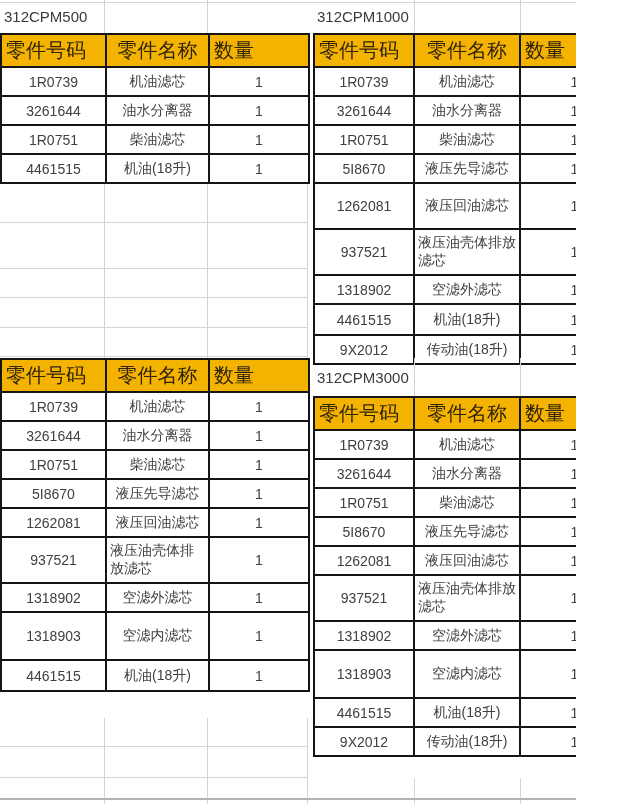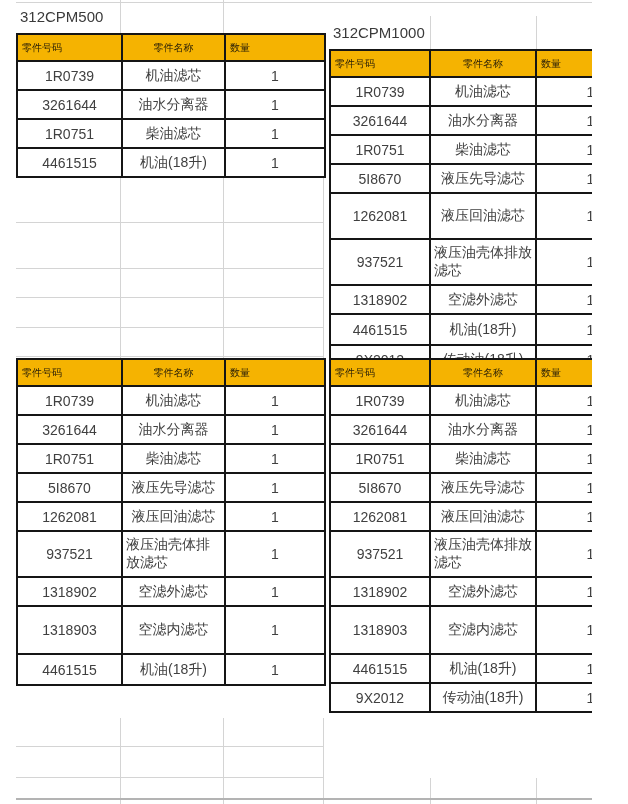--- a/index.html
+++ b/index.html
@@ -1,38 +1,38 @@
 <!DOCTYPE html>
 <html><head>
 <meta charset="utf-8">
 <style>
   html,body{margin:0;padding:0;background:#fff;}
   .canvas{
     position:relative;width:576px;height:804px;background:var(--background,#fff);
-    overflow:hidden;font-family:"Liberation Sans","DejaVu Sans",sans-serif;margin-left:16px;
+    overflow:hidden;font-family:"Liberation Sans","DejaVu Sans",sans-serif;
   }
   .block{position:absolute;}
   #b1{left:0;top:0;width:308px;}
-  #b2{left:313px;top:16px;width:315px;}
+  #b2{left:313px;top:0;width:315px;}
   #b3{left:0;top:358px;width:308px;}
   #b4{left:313px;top:358px;width:315px;}
 
   .title{
     position:relative;height:33px;display:flex;align-items:center;
     font-size:15px;color:var(--title-text,#3a3a3a);padding-left:4px;box-sizing:border-box;
   }
   .title.tall{height:38px;}
 
   table{border-collapse:collapse;table-layout:fixed;}
   #b1 table,#b3 table{width:308px;}
   #b2 table,#b4 table{width:315px;}
   th,td{border:2px solid var(--border,#151515);overflow:hidden;box-sizing:border-box;}
   th{
     background:var(--header-fill,#F5B301);color:var(--header-text,#2e2308);
-    font-weight:normal;font-size:10px;text-align:left;padding:2px 4px;
+    font-weight:normal;font-size:20px;text-align:left;padding:2px 4px;
   }
   th:nth-child(2){text-align:center;}
   td{font-size:14px;color:var(--cell-text,#404040);text-align:center;padding:1px 3px;background:#fff;}
   tr{height:29px;}
   tr.head{height:27px;}
   #t2 tr.r5,#t2 tr.r6,#t3 tr.r6,#t4 tr.r6{height:46px;}
   #t3 tr.r8,#t4 tr.r8{height:48px;}
   #t2 tr.r8,#t3 tr.r9,#t4 tr.r11{height:31px;}
   #t2 tr.r6 td:nth-child(2),#t3 tr.r6 td:nth-child(2),#t4 tr.r6 td:nth-child(2){text-align:left;}
 
@@ -253,20 +253,25 @@
           <tr class="r9">
             <td>4461515</td>
             <td>机油(18升)</td>
             <td>1</td>
           </tr>
         </tbody>
       </table>
   </div>
 
   <div class="block" id="b4">
+    <div class="title tall">
+      <span>312CPM3000</span>
+      <div class="vline" style="left:101px;top:0;height:38px"></div>
+      <div class="vline" style="left:207px;top:0;height:38px"></div>
+    </div>
     <table id="t4">
         <colgroup>
           <col class="c1">
           <col class="c2">
           <col class="c3">
         </colgroup>
         <thead>
           <tr class="head">
             <th>零件号码</th>
             <th>零件名称</th>

